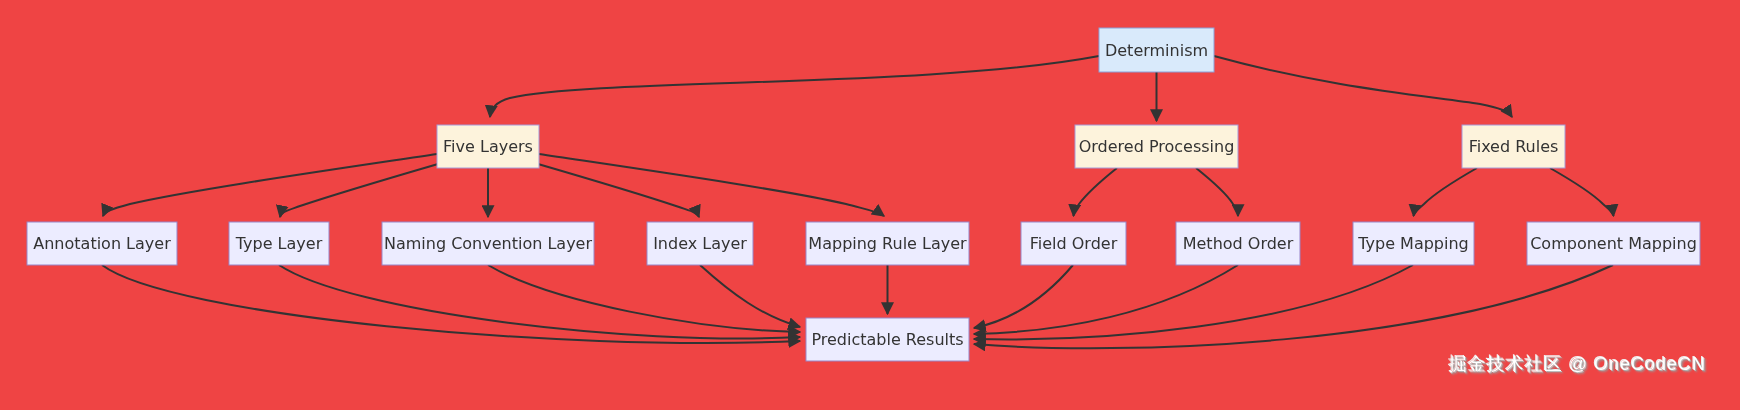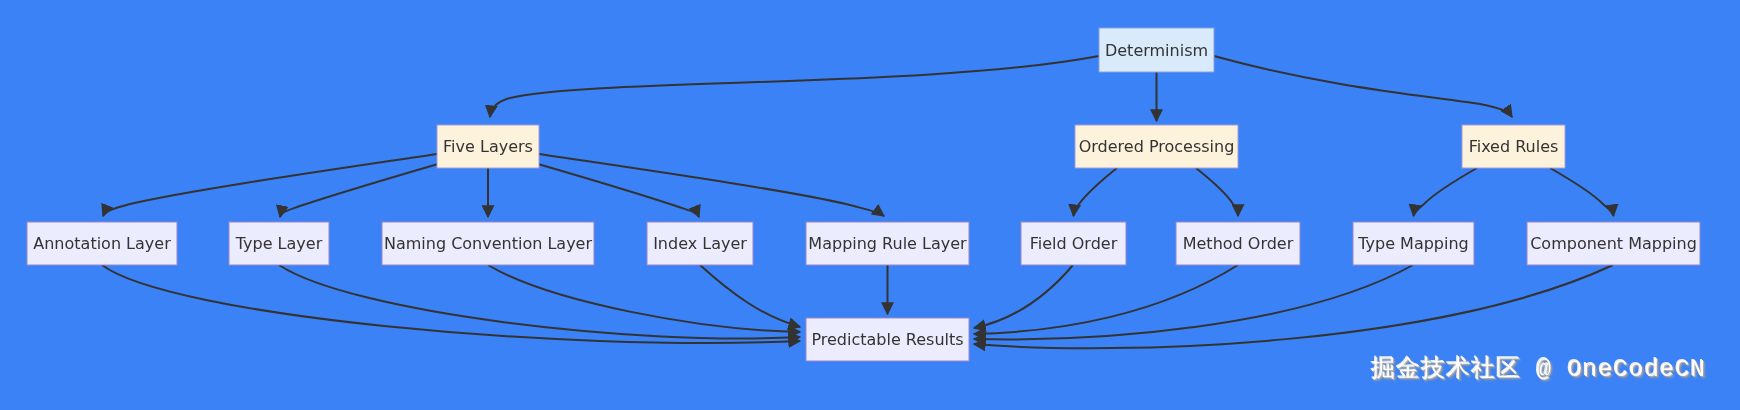--- a/index.html
+++ b/index.html
@@ -5,21 +5,21 @@
   html, body {
     margin: 0;
     padding: 0;
     background: #ffffff;
     font-family: "Liberation Sans", "DejaVu Sans", sans-serif;
   }
   .diagram-wrap {
     position: relative;
     width: 1740px;
     height: 410px;
-    background: #3b82f6;
+    background: #ef4444;
     overflow: hidden;
   }
   svg.flowchart { display: block; }
   .edge {
     fill: none;
     stroke: #333333;
     stroke-width: 2;
   }
   .node-box { stroke-width: 1; }
   .l1 { fill: #d9eafb; stroke: #8ca0d8; }
@@ -28,25 +28,25 @@
   .node-label {
     font-family: "DejaVu Sans", "Liberation Sans", sans-serif;
     font-size: 16px;
     fill: #333333;
     text-anchor: middle;
   }
   .watermark {
     position: absolute;
     right: 34px;
     top: 352px;
-    font-size: 24px;
+    font-size: 18px;
     letter-spacing: 1px;
     color: #ffffff;
     text-shadow: 2px 2px 2px #9a9a9a, -1px -1px 0 #efefef, 1px 1px 0 #c8c8c8;
-    font-family: Liberation Mono, monospace;
+    font-family: Liberation Sans, sans-serif;
     white-space: nowrap;
     user-select: none;
   }
 </style>
 </head>
 <body>
 
 <div class="diagram-wrap">
   <svg class="flowchart" width="1740" height="410" viewBox="0 0 1740 410" xmlns="http://www.w3.org/2000/svg">
     <defs>

